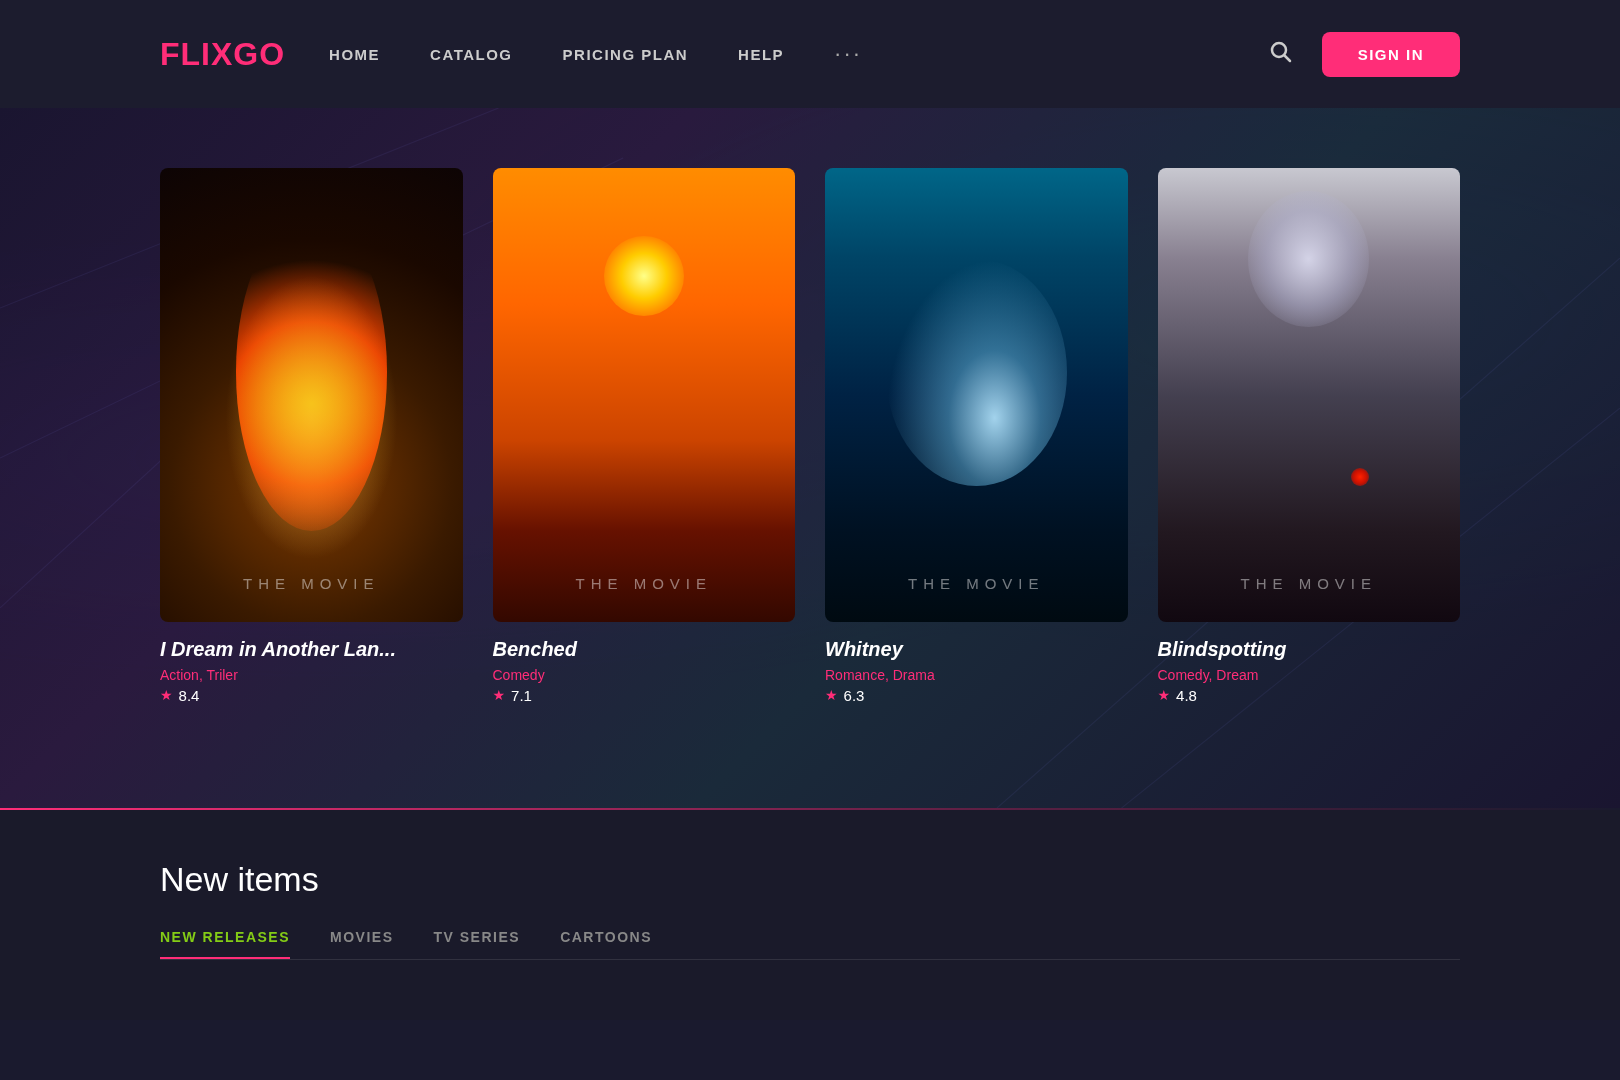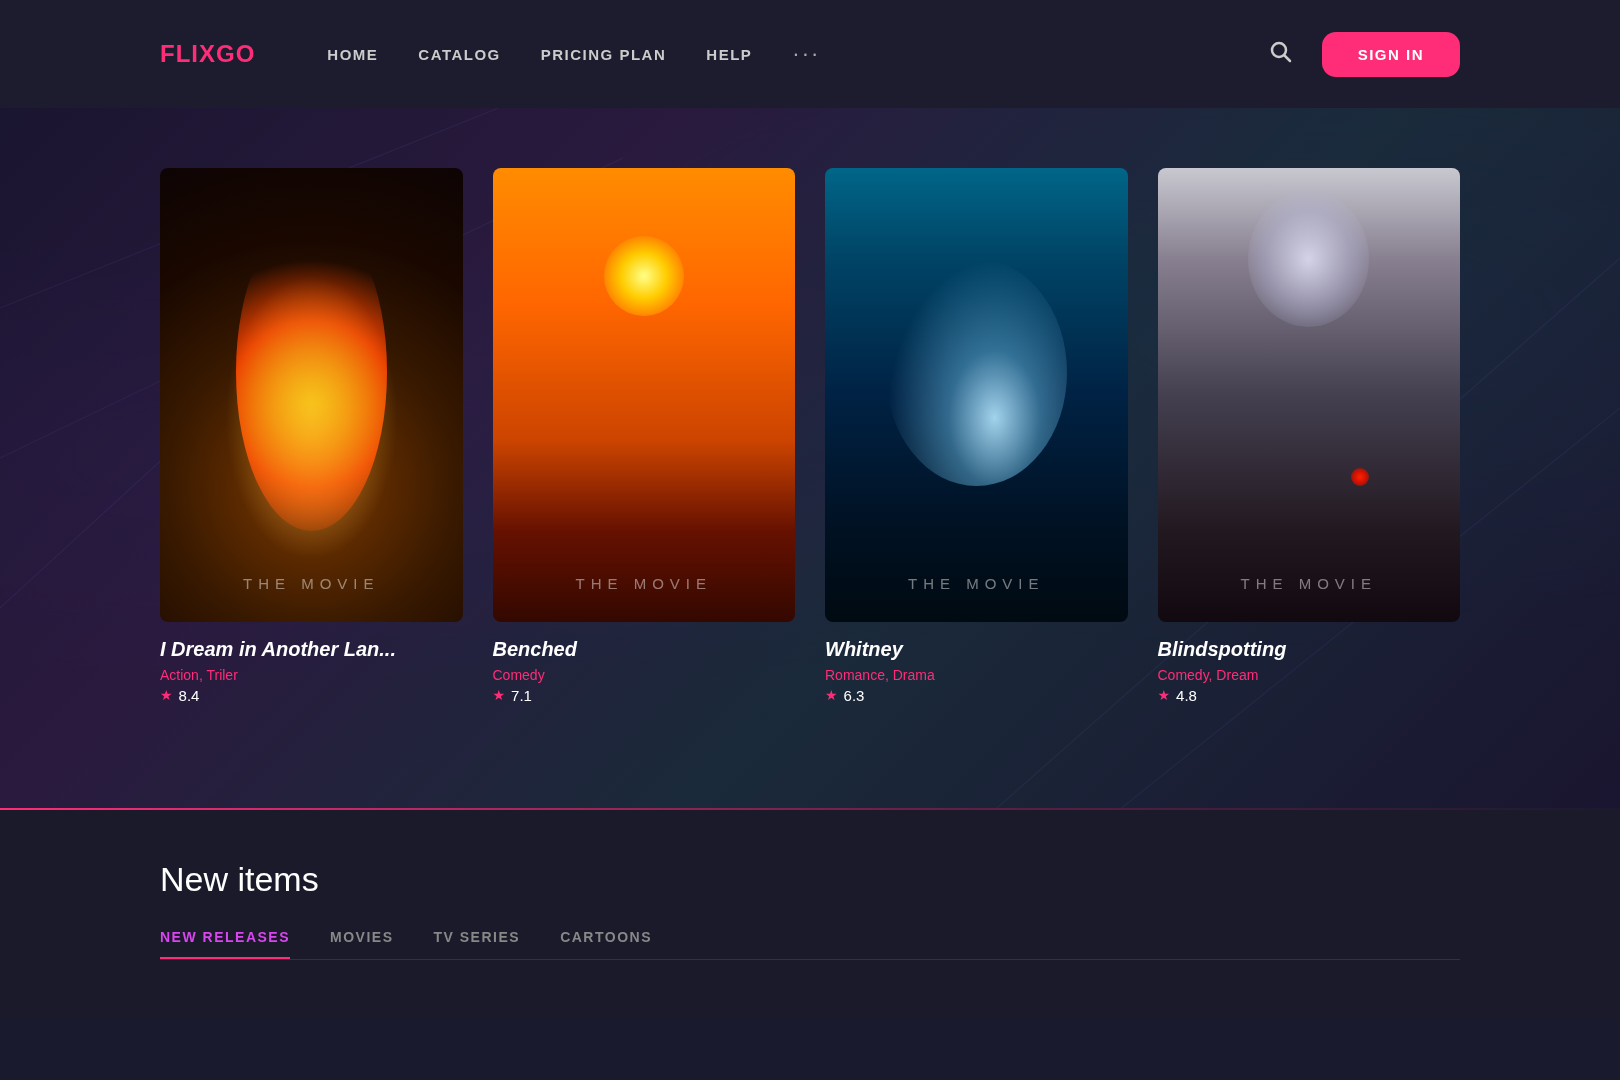--- a/index.html
+++ b/index.html
@@ -16,33 +16,33 @@
     .header {
       background: #1c1c2e;
       height: 108px;
       display: flex;
       align-items: center;
       padding: 0 160px;
       position: relative;
       z-index: 10;
     }
     .logo {
-      font-size: 24px;
+      font-size: 32px;
       font-weight: 900;
       letter-spacing: 1px;
       color: #fff;
-      margin-right: 72px;
+      margin-right: 44px;
     }
     .logo span {
       color: #ff2d78;
     }
     .nav {
       display: flex;
       align-items: center;
-      gap: 40px;
+      gap: 50px;
       flex: 1;
     }
     .nav-item {
       font-size: 15px;
       font-weight: 600;
       letter-spacing: 1.5px;
       color: #ccc;
       cursor: pointer;
       text-transform: uppercase;
     }
@@ -67,21 +67,21 @@
     }
     .signin-btn {
       background: #ff2d78;
       color: #fff;
       border: none;
       padding: 14px 36px;
       font-size: 15px;
       font-weight: 700;
       letter-spacing: 1.5px;
       cursor: pointer;
-      border-radius: 14px;
+      border-radius: 8px;
       text-transform: uppercase;
     }
 
     
     .hero {
       position: relative;
       background: linear-gradient(135deg, #1a1530 0%, #2a1a3e 30%, #1a2a3a 60%, #1a1530 100%);
       padding: 60px 160px 80px;
       min-height: 700px;
       overflow: hidden;
@@ -302,21 +302,21 @@
     .tab-item {
       font-size: 14px;
       font-weight: 700;
       letter-spacing: 1.5px;
       color: #888;
       cursor: pointer;
       padding-bottom: 12px;
       text-transform: uppercase;
     }
     .tab-item.active {
-      color: #d946ef;
+      color: #84cc16;
       border-bottom: 2px solid #ff2d78;
     }
   </style>
 </head>
 <body>
 
 <header class="header">
   <div class="logo">
     <span>FLIX</span><span style="color:#ff2d78">GO</span>
   </div>

